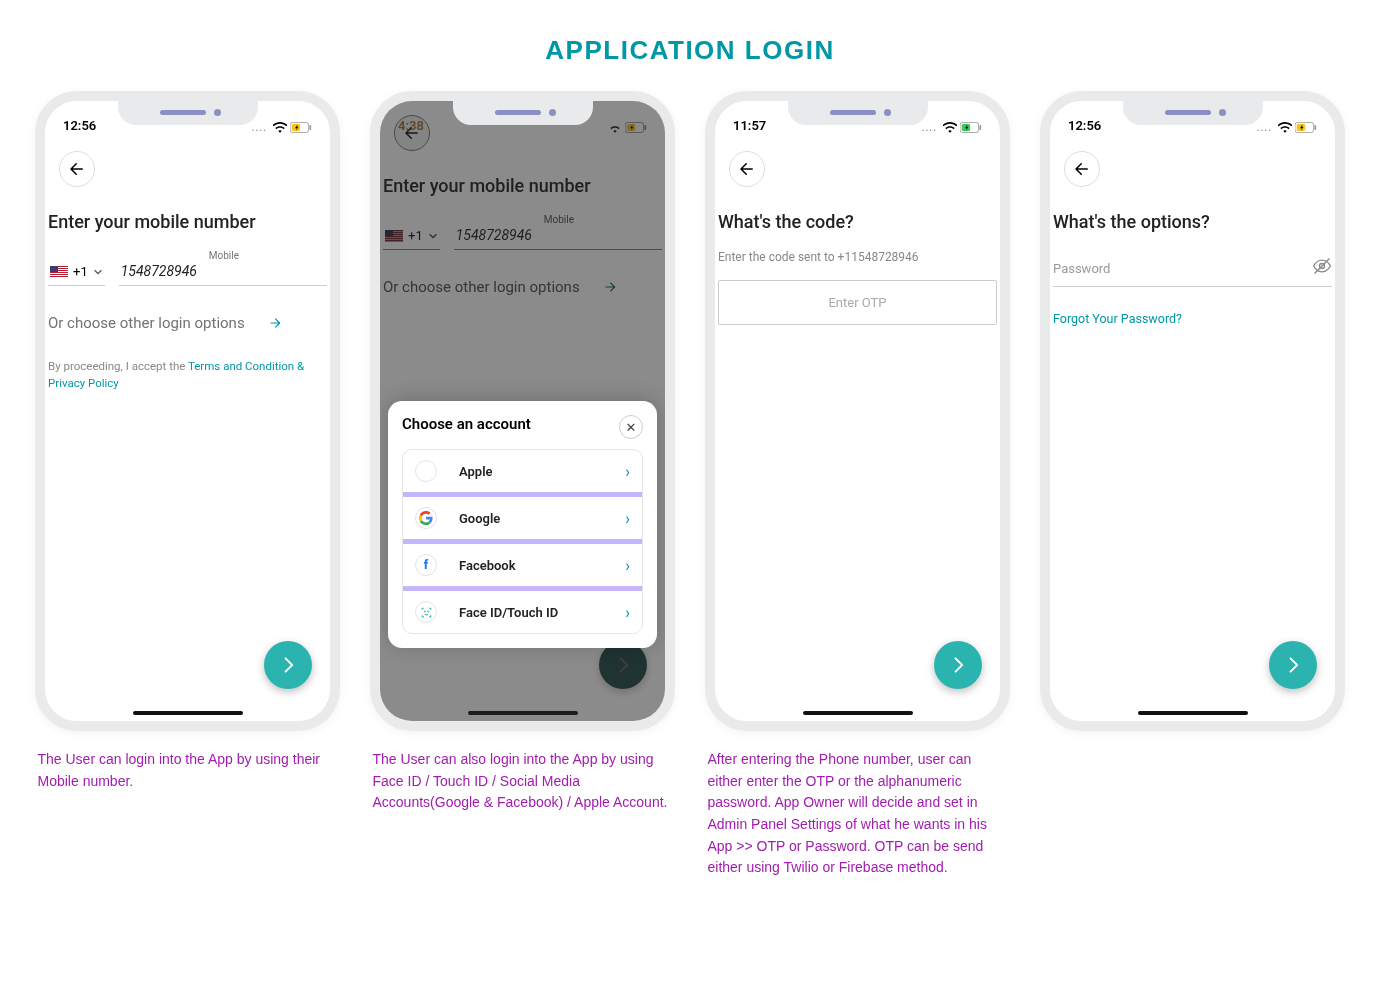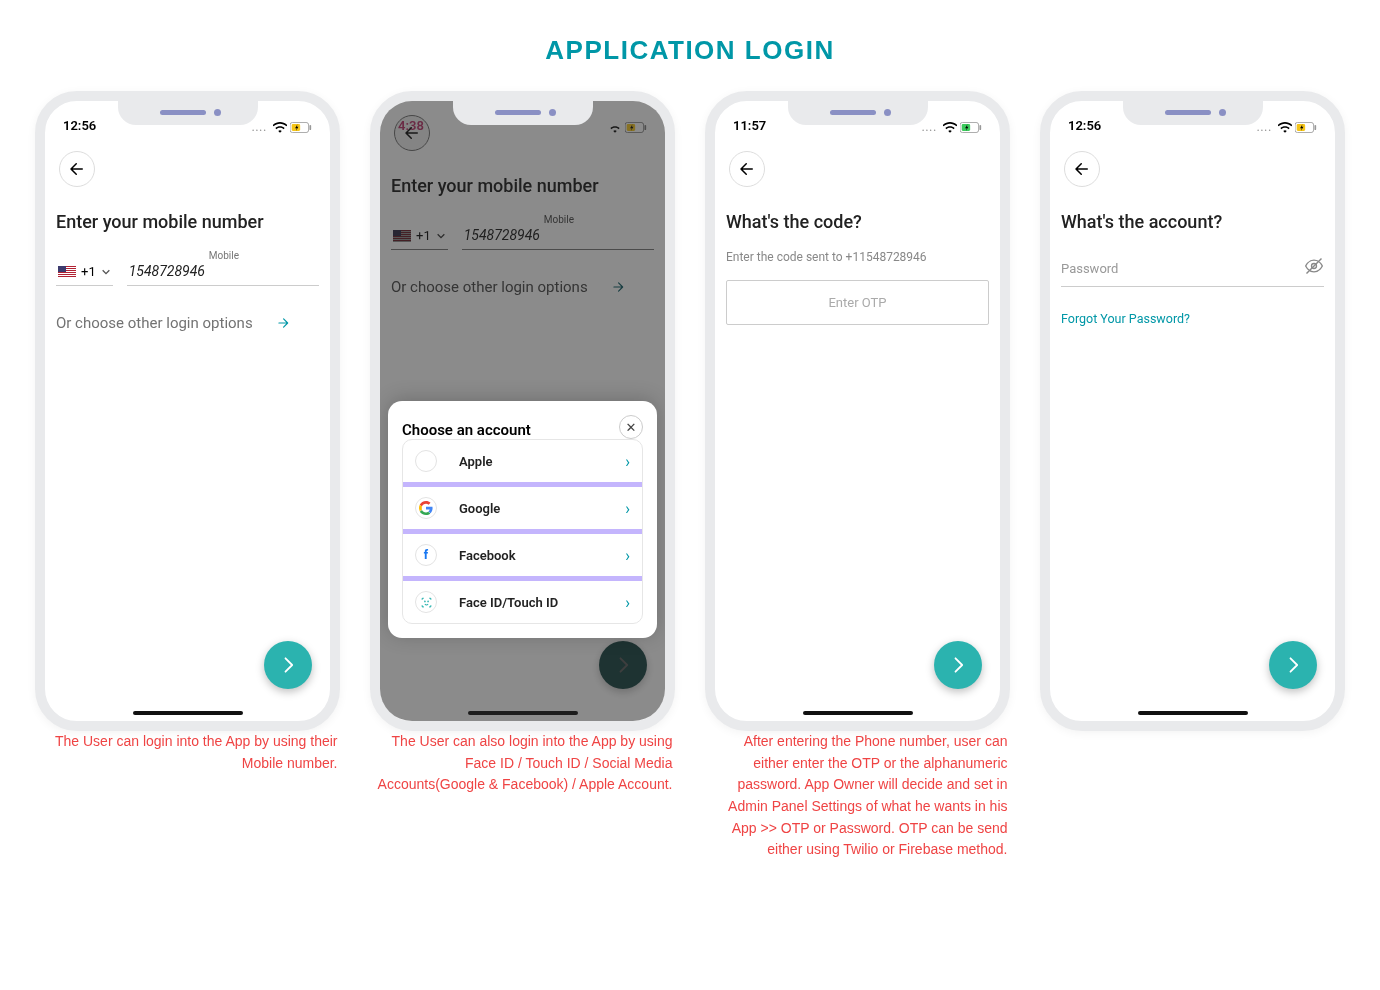--- a/index.html
+++ b/index.html
@@ -15,60 +15,60 @@
   .notch::after  { content:""; position:absolute; left:96px; top:10px; width:7px; height:7px; background:#8a90c4; border-radius:50%; }
   
   .statusbar { height: 36px; display:flex; justify-content:space-between; align-items:flex-end; padding: 0 18px 4px; font-size:13px; font-weight:600; }
   .statusbar .right { display:flex; align-items:center; gap:3px; }
   .wifi svg, .battery svg { display:block; }
   .dots { letter-spacing:1px; color:#999; font-size:10px; margin-right:3px; }
   
   .screen-body { position:absolute; inset:0; padding-top:36px; }
   .back-circle { width:36px; height:36px; border:1px solid #ddd; border-radius:50%; display:flex; align-items:center; justify-content:center; margin:14px 0 0 14px; cursor:pointer; }
   .back-circle svg { width:18px; height:18px; }
-  .content { padding: 24px 11px 0; }
+  .content { padding: 24px 3px 0; }
   h3.title { font-size:18px; font-weight:500; color:#222; margin-bottom:18px; }
   
   .field-row { display:flex; gap:14px; align-items:flex-end; }
   .cc { display:flex; align-items:center; gap:5px; border-bottom:1px solid #ccc; padding:4px 2px 6px; font-size:13px; }
   .flag { width:18px; height:12px; background: linear-gradient(#b22234 0 8%, #fff 8% 16%, #b22234 16% 24%, #fff 24% 32%, #b22234 32% 40%, #fff 40% 48%, #b22234 48% 56%, #fff 56% 64%, #b22234 64% 72%, #fff 72% 80%, #b22234 80% 88%, #fff 88% 100%); position:relative; }
   .flag::before{content:"";position:absolute;left:0;top:0;width:8px;height:6px;background:#3c3b6e;}
   .mobile-field { flex:1; border-bottom:1px solid #ccc; }
   .mobile-field label { font-size:10px; color:#777; display:block; padding-left:2px;text-align:center; }
   .mobile-field .val { font-size:14px; padding:2px 0 6px 2px; color:#222;font-style:italic; }
   .other-login { color:#737373; font-size:15px; margin-top:28px; display:flex; align-items:center; gap:22px; cursor:pointer; }
   .terms { font-size:11.5px; color:#888; margin-top:26px; line-height:1.5; }
   .terms a { color:#0097a7; text-decoration:none; }
   
   .fab { position:absolute; right:18px; bottom:32px; width:48px; height:48px; background:#2bb3af; border-radius:50%; display:flex; align-items:center; justify-content:center; box-shadow:0 3px 8px rgba(0,0,0,0.25); cursor:pointer; }
   .fab svg { width:20px; height:20px; stroke:#fff; }
   .fab.dim { filter: brightness(0.6); }
   
   .home-ind { position:absolute; bottom:6px; left:50%; transform:translateX(-50%); width:110px; height:4px; background:#111; border-radius:3px; }
   
   .sheet { position:absolute; left:8px; right:8px; top:300px; background:#fff; border-radius:14px; padding:14px; z-index:30; box-shadow:0 -2px 20px rgba(0,0,0,0.2); }
-  .sheet-head { display:flex; justify-content:space-between; align-items:flex-end; }
+  .sheet-head { display:flex; justify-content:space-between; align-items:flex-start; margin-bottom:10px; }
   .sheet-head h4 { font-size:15px; font-weight:600; }
   .close-x { width:24px; height:24px; border:1px solid #ccc; border-radius:50%; display:flex; align-items:center; justify-content:center; font-size:13px; cursor:pointer; color:#444; }
   .acc-list { border:1px solid #e6e6e6; border-radius:10px; overflow:hidden; }
   .acc-item { display:flex; align-items:center; gap:22px; padding:10px 12px; cursor:pointer; }
   .acc-item + .acc-item { border-top:5px solid #c4b5fd; }
   .acc-item .ico { width:22px; height:22px; border:1px solid #e3e3e3; border-radius:50%; display:flex; align-items:center; justify-content:center; font-size:12px; font-weight:700; }
   .acc-item .lbl { flex:1; font-size:13px; font-weight:600; color:#222; }
   .acc-item .chev { color:#0097a7; }
   
   .code-hint { font-size:12px; color:#888; margin-bottom:16px; }
   .otp-box { border:1px solid #ccc; width:100%; padding:14px; text-align:center; font-size:13px; color:#aaa; border-radius:2px; }
   
   .pwd-row { display:flex; align-items:center; border-bottom:1px solid #ccc; padding:6px 0; gap:8px; }
   .pwd-row .ph { flex:1; font-size:13px; color:#999; }
   .eye svg { width:20px; height:20px; color:#888; }
   .forgot { color:#0097a7; font-size:12.5px; margin-top:24px; cursor:pointer; }
   
-  .caption { text-align:right; font-size:14px; color:#ef4444; line-height:1.55; max-width:300px; font-family: "Segoe UI", sans-serif; }
+  .caption { text-align:left; font-size:14px; color:#a21caf; margin-top:18px; line-height:1.55; max-width:300px; font-family: "Segoe UI", sans-serif; }
 </style>
 </head>
 <body>
 
 <h1 class="page-title">APPLICATION LOGIN</h1>
 
 <div class="row">
 
   <div class="col">
     <div class="phone">
@@ -112,37 +112,40 @@
               <label>Mobile</label>
               <div class="val">1548728946</div>
             </div>
           </div>
           <div class="other-login">
             <span>Or choose other login options</span>
             <svg width="16" height="14" viewBox="0 0 24 24">
                 <path d="M5 12h14m-6-7l7 7-7 7" stroke="#0097a7" stroke-width="2" fill="none" stroke-linecap="round" stroke-linejoin="round"></path>
               </svg>
           </div>
+          <p class="terms">
+            <span>By proceeding, I accept the </span><a>Terms and Condition &amp; Privacy Policy</a>
+          </p>
         </div>
         <div class="fab">
           <svg viewBox="0 0 24 24">
               <path d="M9 4l8 8-8 8" stroke-width="2.2" fill="none" stroke-linecap="round" stroke-linejoin="round"></path>
             </svg>
         </div>
         <div class="home-ind"></div>
       </div>
     </div>
     <p class="caption">The User can login into the App by using their Mobile number.</p>
   </div>
 
   <div class="col">
     <div class="phone dim">
       <div class="notch"></div>
       <div class="statusbar" style="background:rgba(0,0,0,0);">
-        <span style="color:#be185d">4:38</span>
+        <span style="color:#a16207">4:38</span>
         <span class="right">
           <span class="wifi">
               <svg width="14" height="11" viewBox="0 0 24 18">
                 <path d="M12 18l-3-3c1.7-1.7 4.3-1.7 6 0l-3 3zm-6-6l-2-2c4.4-4.4 11.6-4.4 16 0l-2 2c-3.3-3.3-8.7-3.3-12 0z" fill="#000"></path>
               </svg>
             </span>
           <span class="battery">
               <svg width="22" height="11" viewBox="0 0 26 12">
                 <rect x="0" y="0" width="22" height="12" rx="3" fill="none" stroke="#777"></rect>
                 <rect x="23" y="3" width="2" height="6" rx="1" fill="#777"></rect>
@@ -306,21 +309,21 @@
             </span>
         </span>
       </div>
       <div class="screen-body">
         <div class="back-circle">
           <svg viewBox="0 0 24 24">
               <path d="M19 12H5m6-7l-7 7 7 7" stroke="#000" stroke-width="2" fill="none" stroke-linecap="round" stroke-linejoin="round"></path>
             </svg>
         </div>
         <div class="content">
-          <h3 class="title">What's the account?</h3>
+          <h3 class="title">What's the options?</h3>
           <div class="pwd-row">
             <span class="ph">Password</span>
             <span class="eye">
               <svg viewBox="0 0 24 24" fill="none" stroke="currentColor" stroke-width="1.6">
                   <path d="M2 12s3.5-7 10-7 10 7 10 7-3.5 7-10 7S2 12 2 12z"></path>
                   <circle cx="12" cy="12" r="3"></circle>
                   <line x1="3" y1="21" x2="21" y2="3"></line>
                 </svg>
             </span>
           </div>

